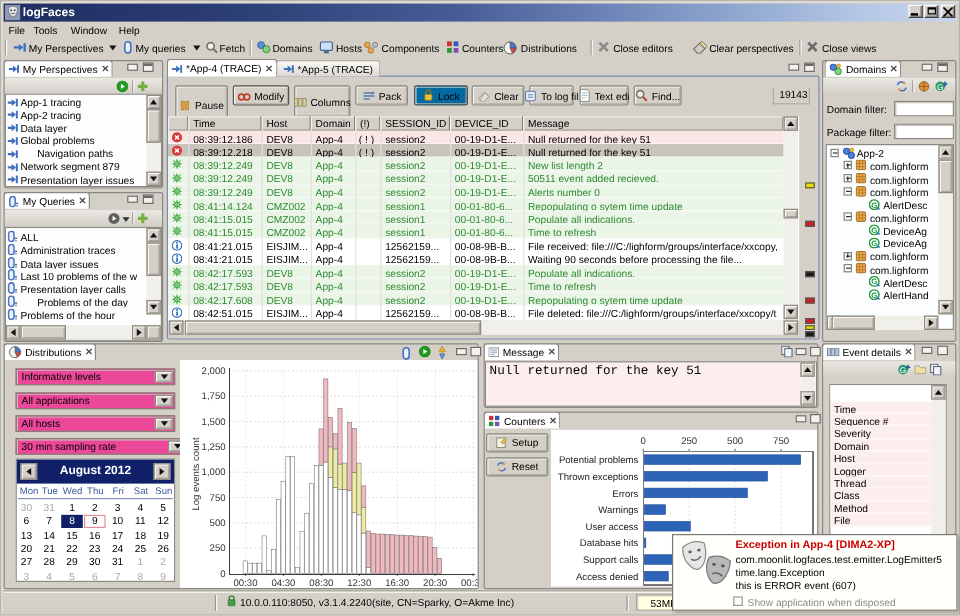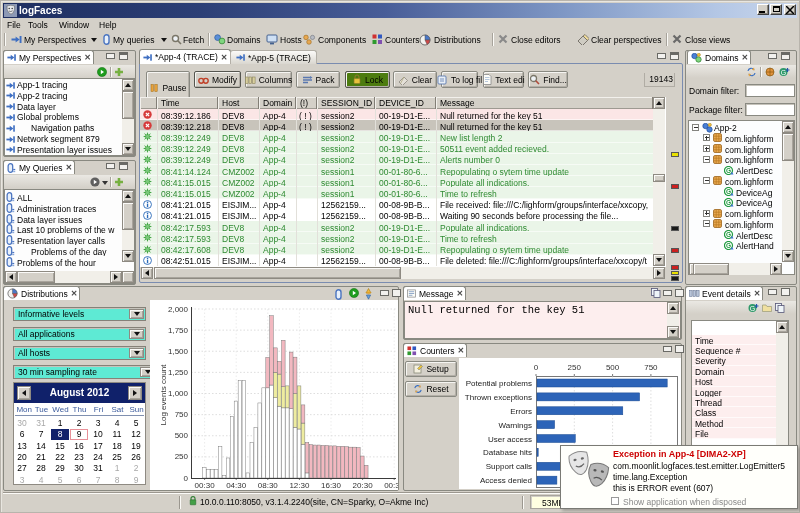--- a/index.html
+++ b/index.html
@@ -2,28 +2,28 @@
 <html><head><meta charset="utf-8"><style>
 *{margin:0;padding:0;box-sizing:border-box}
 html,body{width:800px;height:513px;overflow:hidden}
 body{font-family:"Liberation Sans",sans-serif;font-size:8.5px;color:#000;background:#d4d0c8;position:relative}
 .a{position:absolute}
 .tab{position:absolute;background:#fff;border:1px solid #898981;border-bottom:0;border-radius:3px 3px 0 0;display:flex;align-items:center;padding:0 3px;height:14px;white-space:nowrap}
 .tab .x{margin-left:3px;color:#4a4a4a;font-size:8px;font-weight:bold;letter-spacing:-1px}
 .panel{position:absolute;border:1px solid #898981;border-radius:2px;background:#d4d0c8}
 .wbox{position:absolute;background:#fff;border:1px solid #898981}
 .btn{position:absolute;background:#d4d0c8;border:1px solid #898981;border-radius:2px;box-shadow:inset 1px 1px 0 #f6f5f2,inset -1px -1px 0 #b3afa7;display:flex;align-items:center;justify-content:center;gap:3px;white-space:nowrap}
-.btn.on{background:#4d7c0f;border-color:#55554f}
+.btn.on{background:#0369a1;border-color:#55554f}
 .sbtrack{position:absolute;background:#f1efe9}
 .sbb{position:absolute;background:#d4d0c8;border:1px solid #8e8a82;box-shadow:inset 1px 1px 0 #fbfaf8,inset -1px -1px 0 #a8a49c;display:flex;align-items:center;justify-content:center}
 .tri-u{width:0;height:0;border-left:3px solid transparent;border-right:3px solid transparent;border-bottom:4px solid #111}
 .tri-d{width:0;height:0;border-left:3px solid transparent;border-right:3px solid transparent;border-top:4px solid #111}
 .tri-l{width:0;height:0;border-top:3px solid transparent;border-bottom:3px solid transparent;border-right:4px solid #111}
 .tri-r{width:0;height:0;border-top:3px solid transparent;border-bottom:3px solid transparent;border-left:4px solid #111}
-.combo{position:absolute;background:#5eead4;border:1px solid #858178;box-shadow:inset 1px 1px 0 #c6c3bb;height:14px;line-height:12px;padding-left:4px}
+.combo{position:absolute;background:#ec4899;border:1px solid #858178;box-shadow:inset 1px 1px 0 #c6c3bb;height:14px;line-height:12px;padding-left:4px}
 .cb{position:absolute;right:1px;top:1px;bottom:1px;width:15px;background:#d4d0c8;border:1px solid #8e8a82;box-shadow:inset 1px 1px 0 #fbfaf8,inset -1px -1px 0 #a8a49c;display:flex;align-items:center;justify-content:center}
 .mm{position:absolute;width:9px;height:8px;border:1px solid #6a6a66;background:#f2f1ee}
 .th{position:absolute;top:0;height:12px;background:#d4d0c8;border-right:1px solid #827e76;box-shadow:inset 1px 1px 0 #f2f0ec,inset 0 -1px 0 #9d9991;padding-left:4px;line-height:12px}
 .c{position:absolute;white-space:nowrap;overflow:hidden}
 .g{color:#2f8b32}
 .vsep{position:absolute;width:1px;background:#a7a39b;box-shadow:1px 0 0 #fbfaf7}
 </style></head><body>
 <div class="a" style="left:0;top:0;width:800px;height:513px;background:#d4d0c8;border:1px solid #b8b4ac;box-shadow:inset 1px 1px 0 #e8e6e0"></div>
 <div class="a" style="left:3px;top:3px;width:794px;height:15px;background:linear-gradient(90deg,#1e2e60 0%,#2c3f76 25%,#485d98 48%,#7d96c4 70%,#b4c7e5 90%,#c9d6ec 100%)"></div>
 <svg class="a" style="left:4px;top:4px" width="13" height="13" viewBox="0 0 13 13">
@@ -287,21 +287,21 @@
     <span>Pause</span>
   </div>
 <div class="btn on" style="left:194px;top:71px;width:47px;height:17px;background:#d4d0c8;">
     <svg width="11" height="10" viewBox="0 0 11 10" style="flex:none">
       <circle cx="3.2" cy="5.8" r="2.4" fill="none" stroke="#c04028" stroke-width="1.4"></circle>
       <circle cx="7.8" cy="5.8" r="2.4" fill="none" stroke="#c04028" stroke-width="1.4"></circle>
       <path d="M5.4 5 Q5.5 3.5 6 5" stroke="#c04028" stroke-width="1" fill="none"></path>
     </svg>
     <span>Modify</span>
   </div>
-<div class="btn" style="left:245px;top:71px;width:47px;height:17px;">
+<div class="btn" style="left:245px;top:71px;width:47px;height:27px;">
     <svg width="11" height="10" viewBox="0 0 11 10" style="flex:none">
       <rect x="0.5" y="2" width="2.6" height="6.5" fill="#d8cf9e" stroke="#8a825a" stroke-width="0.6"></rect>
       <rect x="4" y="2" width="2.6" height="6.5" fill="#d8cf9e" stroke="#8a825a" stroke-width="0.6"></rect>
       <rect x="7.5" y="2" width="2.6" height="6.5" fill="#d8cf9e" stroke="#8a825a" stroke-width="0.6"></rect>
     </svg>
     <span>Columns</span>
   </div>
 <div class="btn" style="left:296px;top:71px;width:44px;height:17px;">
     <svg width="11" height="10" viewBox="0 0 11 10" style="flex:none">
       <path d="M1 2.5 H8 M1 5 H10 M1 7.5 H6" stroke="#5a78b0" stroke-width="1.4"></path>

